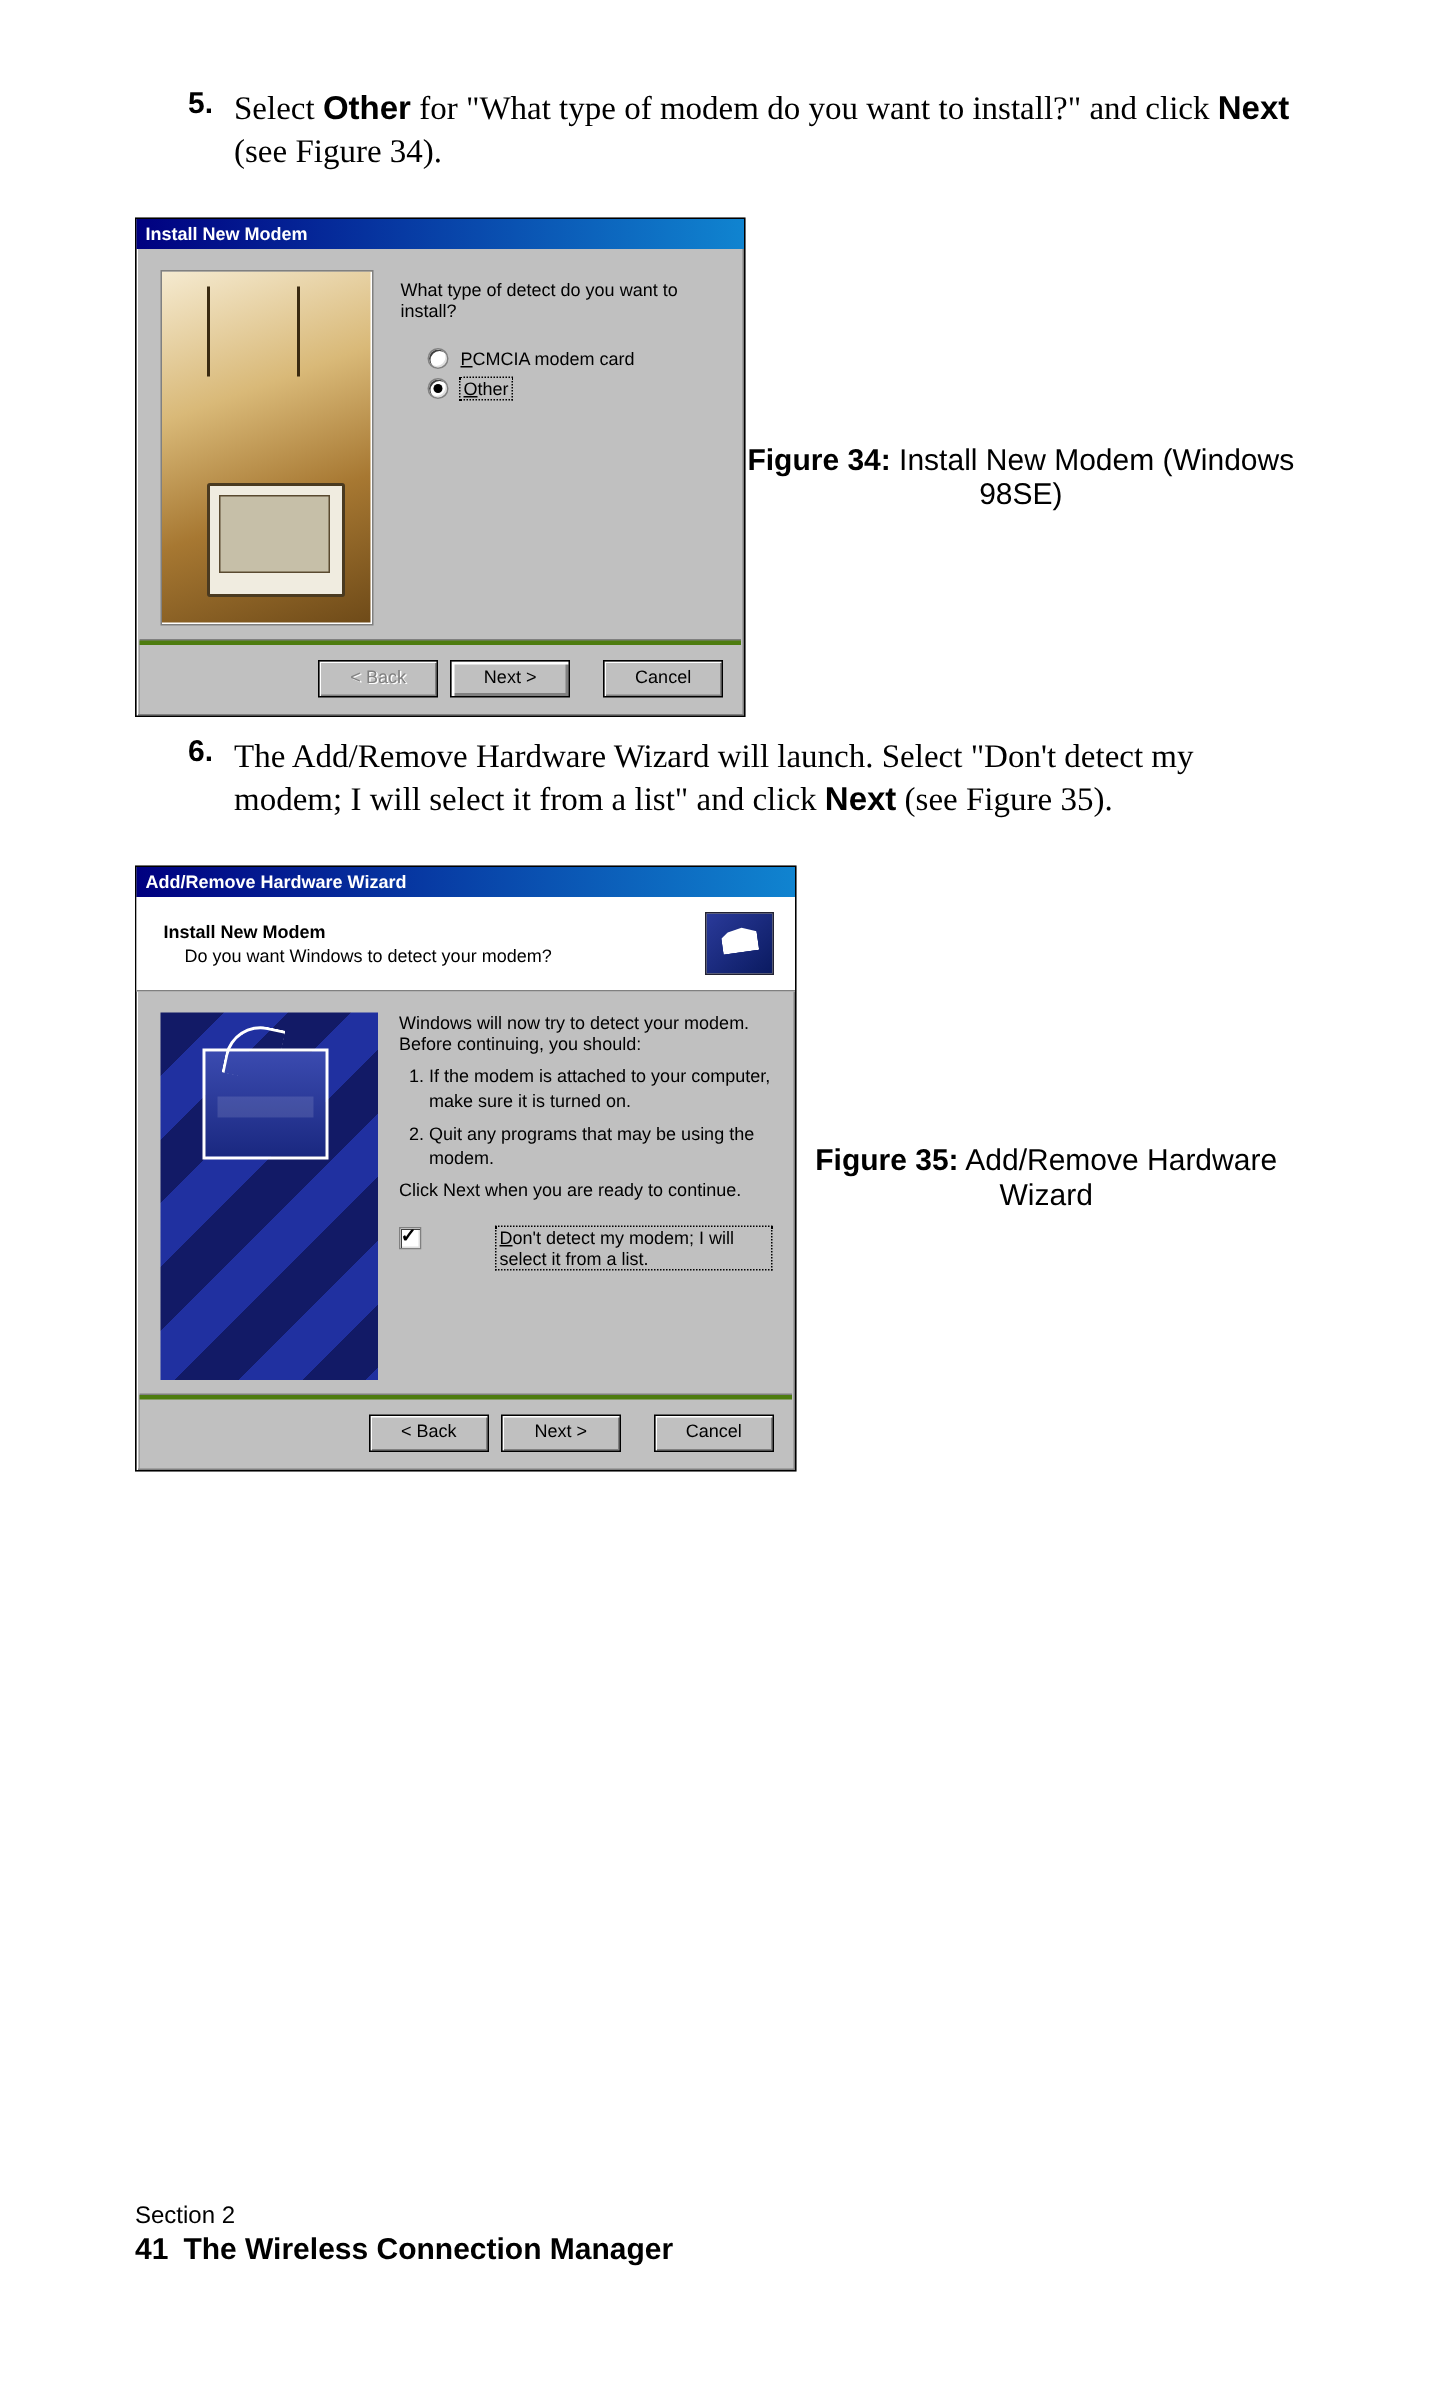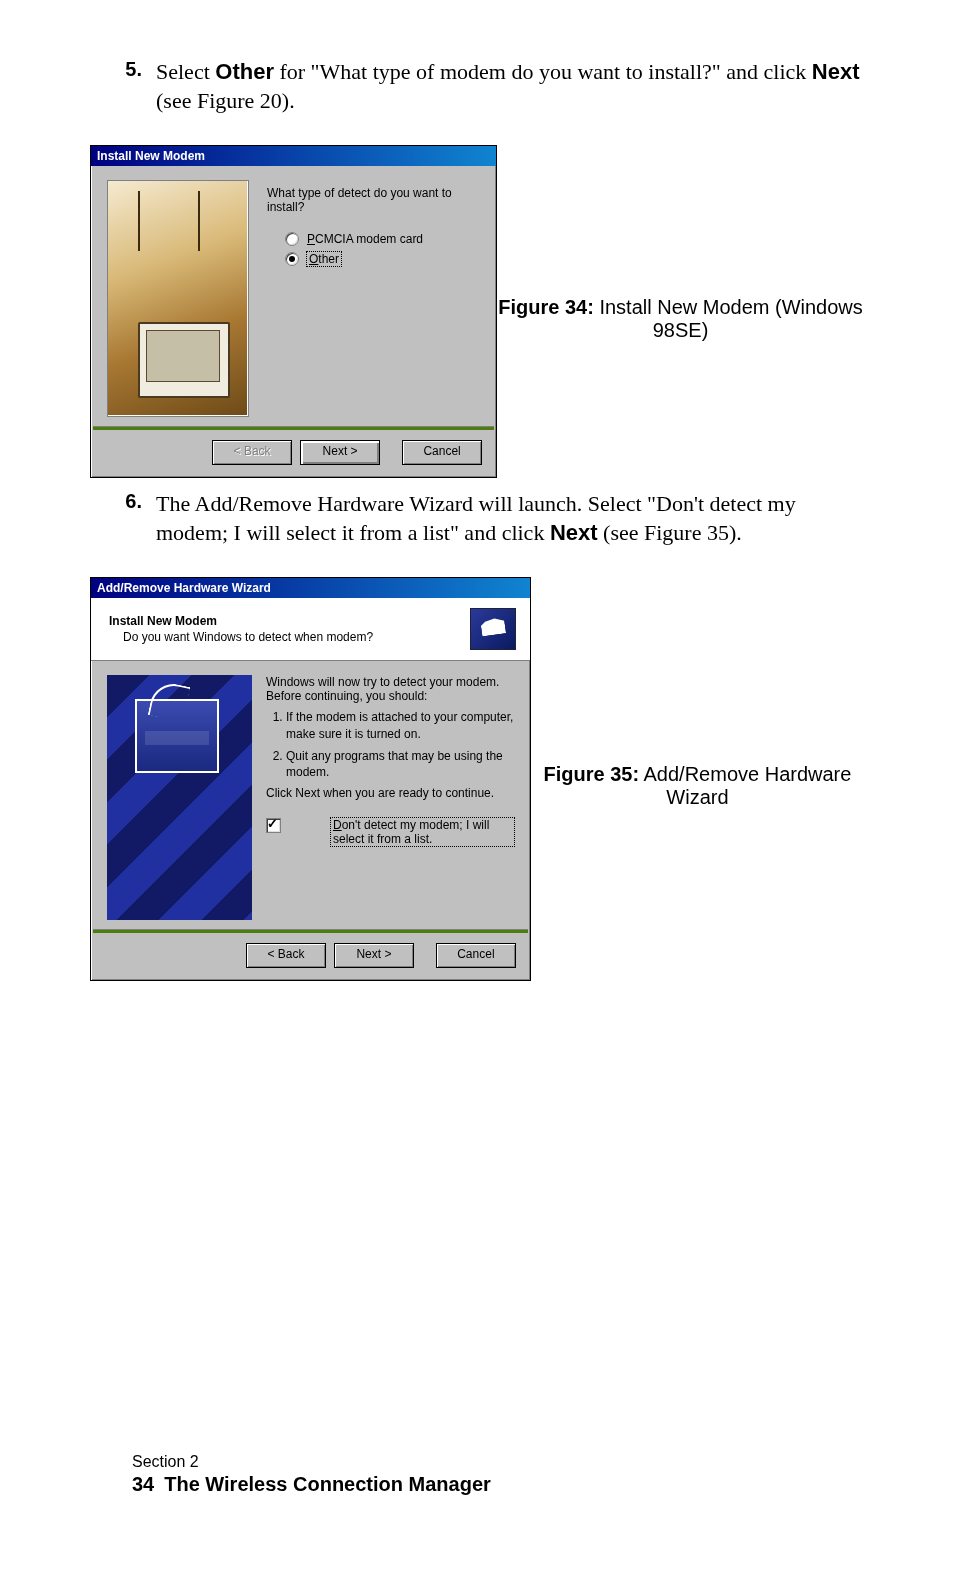--- a/index.html
+++ b/index.html
@@ -196,38 +196,37 @@
   }
   .chk.checked::after {
     content:"✓"; position:absolute; top:-3px; left:0;
     font-size:13px; font-weight:bold; color:#000;
   }
   .chkrow { display:flex; margin-top:18px;gap:42px; }
   .chklabel.dotted-focus { display:inline-block; }
 
   
   .footer {
-    position:absolute; bottom:44px; left:90px; right:90px;
+    position:absolute; bottom:28px; left:90px; right:90px;
     font-family: Arial, Helvetica, sans-serif;
-    margin-left: 42px;
   }
   .footer .sec { font-size:16px; margin-bottom:2px; }
   .footer .line2 { font-size:20px; }
   .footer .pn { font-weight:bold; margin-right:10px; }
   .footer .tt { font-weight:bold; }
 </style>
 </head>
 <body>
 
 <div class="page">
 
   <div class="step">
     <div class="step-num">5.</div>
     <div class="step-text">
-      <span>Select </span><span class="b">Other</span><span> for "What type of modem do you want to install?" and click </span><span class="b">Next</span><span> (see Figure 20).</span>
+      <span>Select </span><span class="b">Other</span><span> for "What type of modem do you want to install?" and click </span><span class="b">Next</span><span> (see Figure 34).</span>
     </div>
   </div>
 
   <div class="figwrap">
     <div class="dlg dlg1">
       <div class="titlebar">Install New Modem</div>
       <div class="body9x">
         <div class="row">
           <div class="sidepic">
             <div class="poles"></div>
@@ -263,21 +262,21 @@
       <span>The Add/Remove Hardware Wizard will launch. Select "Don't detect my modem; I will select it from a list" and click </span><span class="b">Next</span><span> (see Figure 35).</span>
     </div>
   </div>
 
   <div class="figwrap">
     <div class="dlg dlg2">
       <div class="titlebar">Add/Remove Hardware Wizard</div>
       <div class="hdrband">
         <div>
           <div class="t1">Install New Modem</div>
-          <div class="t2">Do you want Windows to detect when modem?</div>
+          <div class="t2">Do you want Windows to detect your modem?</div>
         </div>
         <div class="hdricon"></div>
       </div>
       <div class="body9x">
         <div class="row">
           <div class="sidepic2">
             <div class="fax"></div>
           </div>
           <div class="rtcol">
             <div>Windows will now try to detect your modem.  Before continuing, you should:</div>
@@ -300,17 +299,17 @@
       </div>
     </div>
     <div class="caption">
       <span class="cb">Figure 35:</span><span> Add/Remove Hardware Wizard</span>
     </div>
   </div>
 
   <div class="footer">
     <div class="sec">Section 2</div>
     <div class="line2">
-      <span class="pn">34</span><span class="tt">The Wireless Connection Manager</span>
+      <span class="pn">41</span><span class="tt">The Wireless Connection Manager</span>
     </div>
   </div>
 
 </div>
 
 </body></html>

